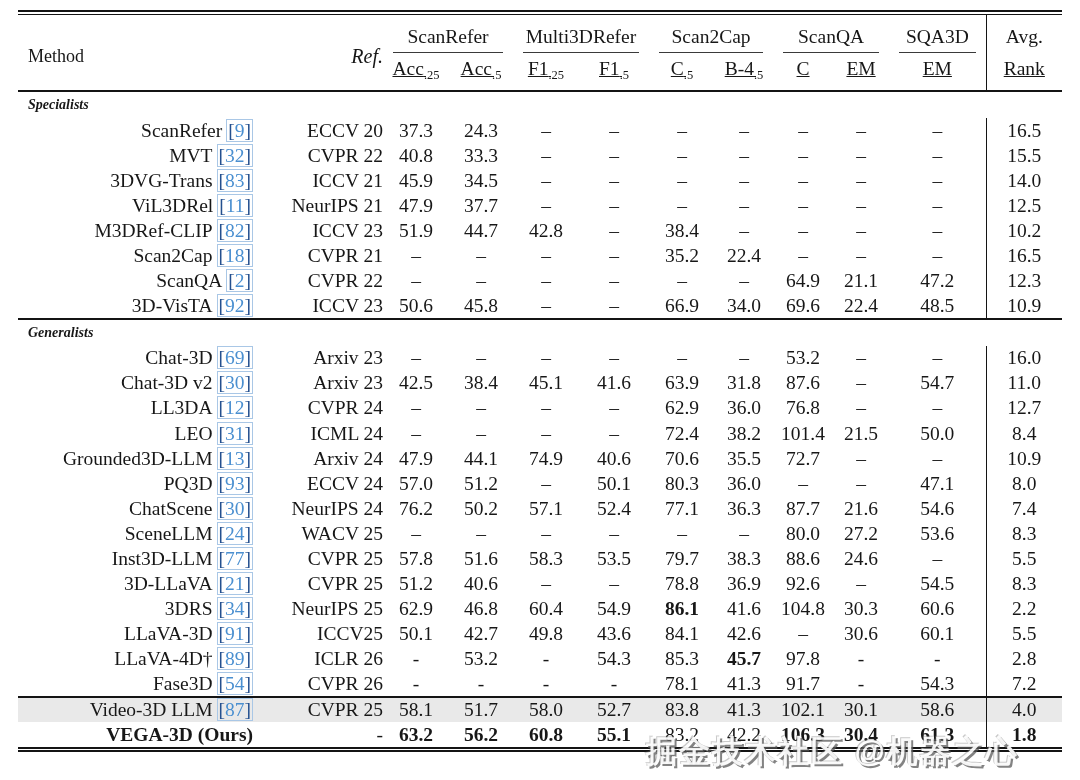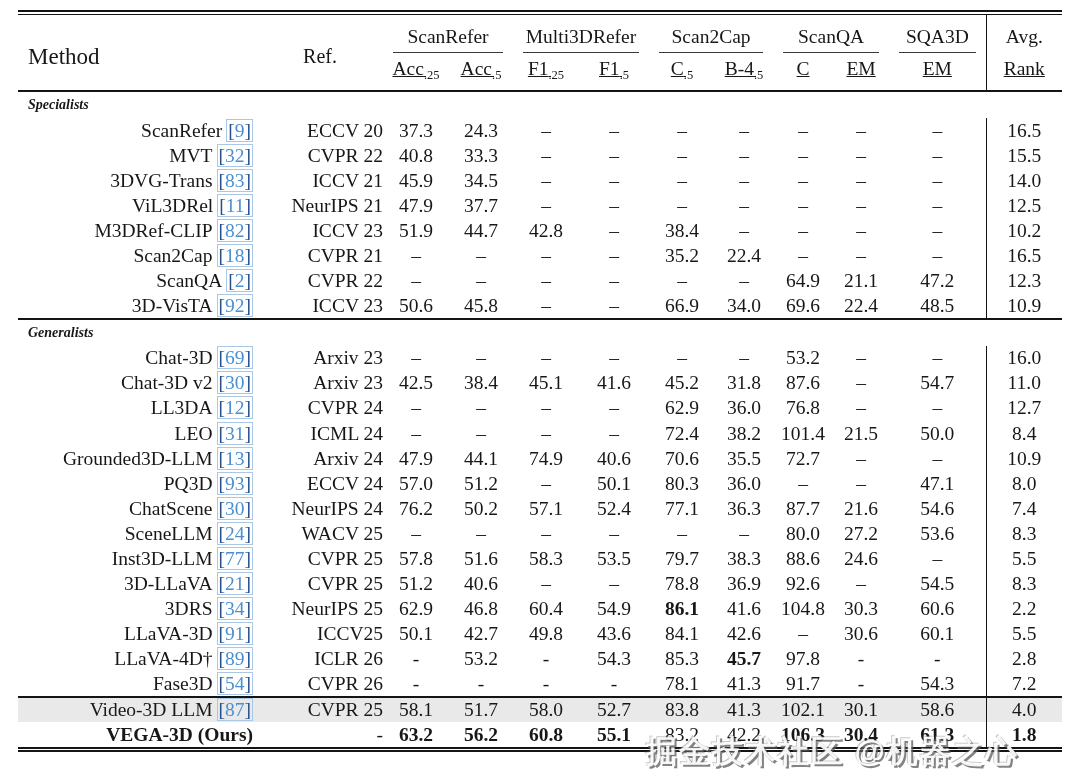--- a/index.html
+++ b/index.html
@@ -14,22 +14,22 @@
 
   table.paper {
     width:1044px; margin-left:18px; border-collapse:collapse; table-layout:fixed;
   }
   th, td { font-weight:normal; white-space:nowrap; overflow:visible; }
 
   thead th { font-size:19.5px; padding:0; vertical-align:middle; }
   thead tr.group-row th { padding-top:8px; height:40px; }
   thead tr.sub-row th { height:36px; vertical-align:top; padding-top:3px; font-size:19.5px;text-decoration:underline; }
   thead { border-bottom:2.2px solid #141414; }
-  th.method-h { text-align:left; padding-left:10px; font-size:23px; }
-  th.ref-h { text-align:center; padding-left:4px; font-size:20px; }
+  th.method-h { text-align:left; padding-left:10px; font-size:18px; }
+  th.ref-h { text-align:right; padding-left:4px; font-size:20px;font-style:italic; }
   .grp-wrap { display:block; margin:0 10px; padding-bottom:4px; border-bottom:1.3px solid #3a3a3a; text-align:center; }
   th.no-rule .grp-wrap { border-bottom:none;font-family:Liberation Serif, serif; }
   .subscript { font-size:12.5px; vertical-align:-4px; letter-spacing:0; }
 
   tbody td { font-size:19.5px; height:25.1px; text-align:center; vertical-align:middle; }
   tbody td.method { text-align:right; padding-left:10px; }
   tbody td.ref { text-align:right; padding-left:4px;margin-left:16px; }
   td.rankcol, th.rankcol { border-left:1.6px solid #141414; }
   tr.section-title td { text-align:left; padding-left:10px; font-weight:bold; font-style:italic; font-size:14px; height:27px; }
   tr.rule-after td { border-bottom:2.2px solid #141414; }
@@ -239,21 +239,21 @@
           <td>–</td>
           <td class="rankcol">16.0</td>
         </tr>
         <tr>
           <td class="method"><span>Chat-3D v2</span><a class="cite" href="#"><span class="brk">[</span><span class="num">30</span><span class="brk">]</span></a></td>
           <td class="ref">Arxiv 23</td>
           <td>42.5</td>
           <td>38.4</td>
           <td>45.1</td>
           <td>41.6</td>
-          <td>45.2</td>
+          <td>63.9</td>
           <td>31.8</td>
           <td>87.6</td>
           <td>–</td>
           <td>54.7</td>
           <td class="rankcol">11.0</td>
         </tr>
         <tr>
           <td class="method"><span>LL3DA</span><a class="cite" href="#"><span class="brk">[</span><span class="num">12</span><span class="brk">]</span></a></td>
           <td class="ref">CVPR 24</td>
           <td>–</td>

